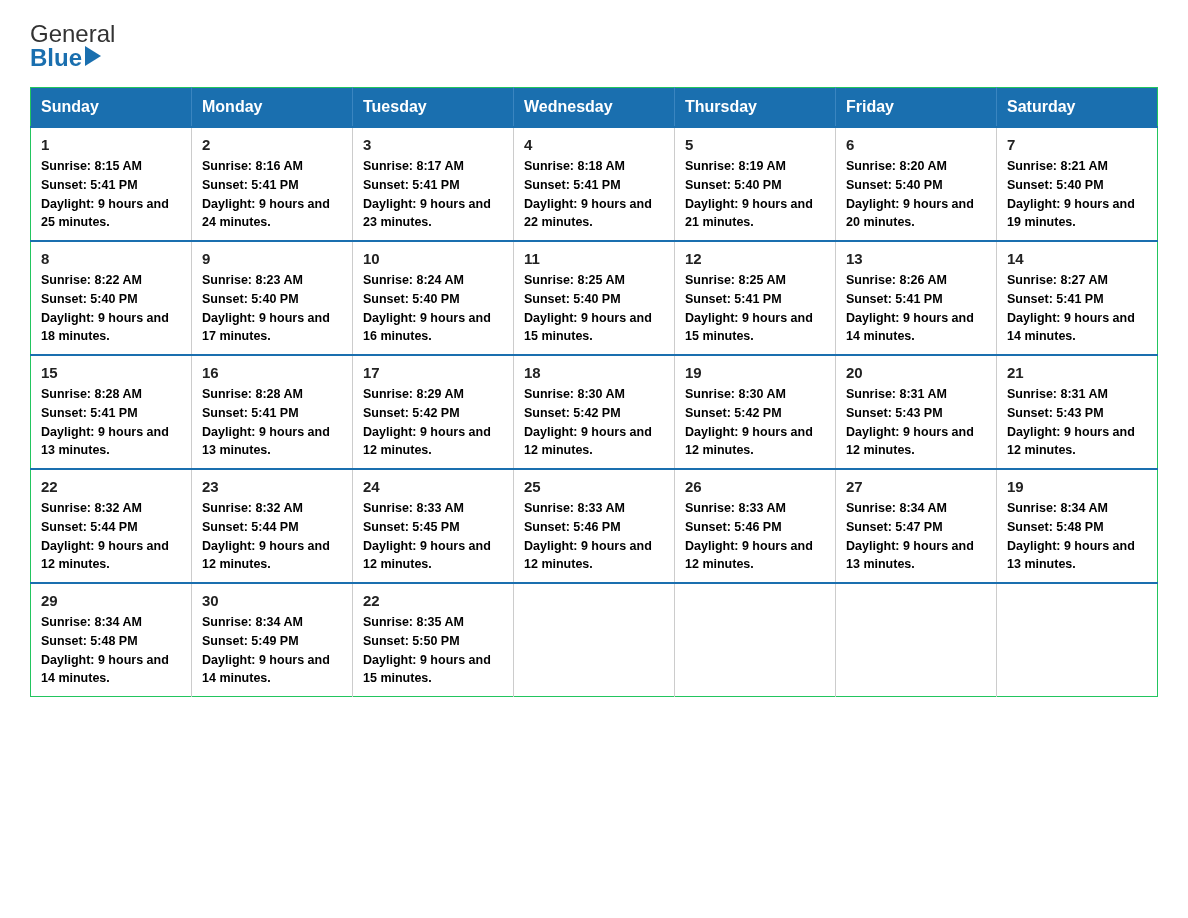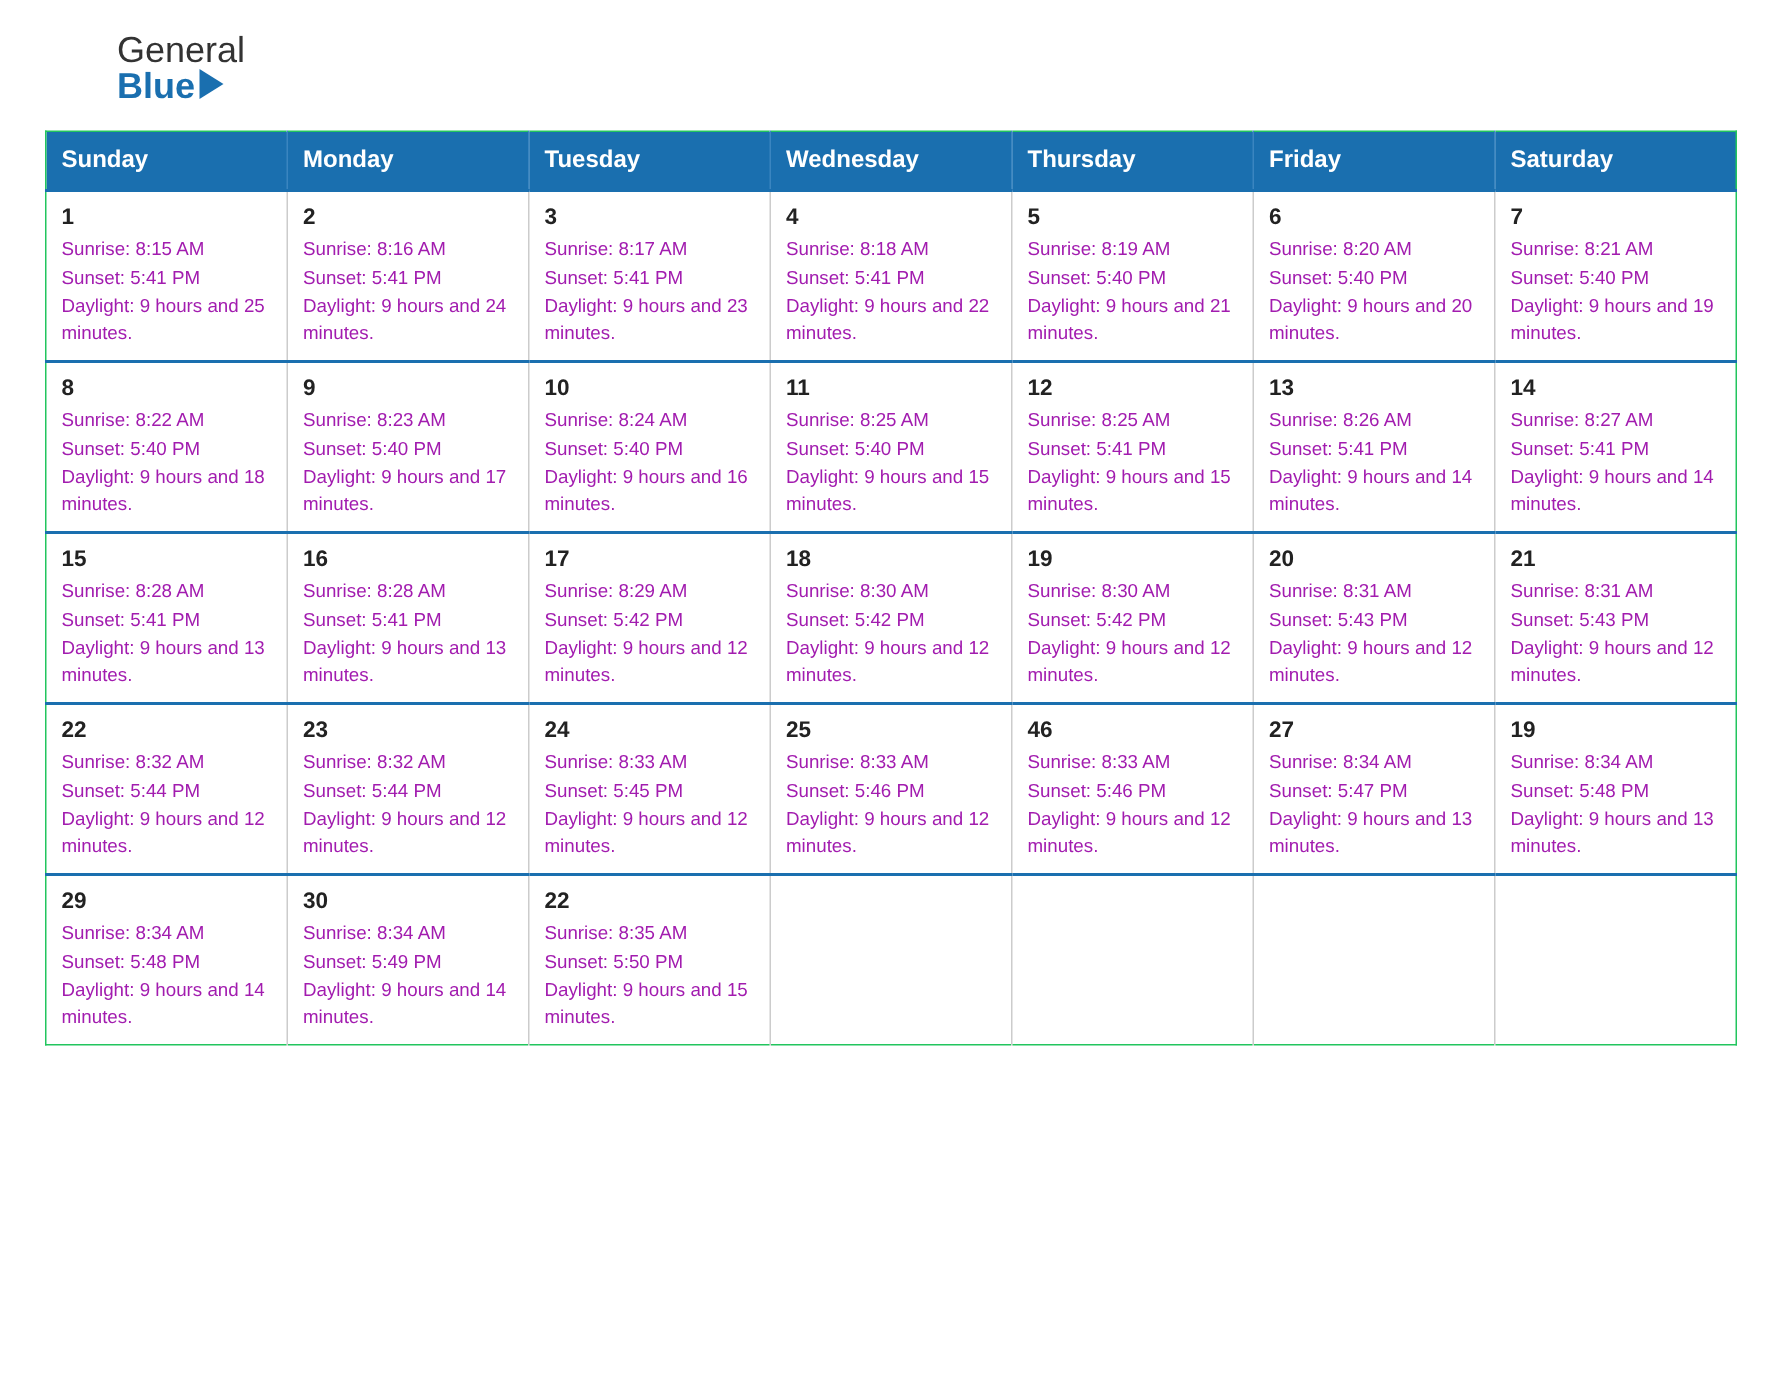--- a/index.html
+++ b/index.html
@@ -13,21 +13,20 @@
     .header {
       display: flex;
       justify-content: space-between;
       align-items: flex-start;
       margin-bottom: 16px;
     }
     .logo {
       display: flex;
       align-items: flex-end;
       gap: 4px;
-      margin-left: 48px;
     }
     .title-block {
       text-align: right;
     }
     .title-block h1 {
       font-size: 52px;
       font-weight: bold;
       color: #222;
       line-height: 1.1;
     }
@@ -70,22 +69,23 @@
     }
     .day-num {
       font-size: 15px;
       font-weight: bold;
       color: #222;
       display: block;
       margin-bottom: 4px;
     }
     .day-info {
       font-size: 12.5px;
-      color: #a21caf;
+      color: #000000;
       line-height: 1.5;
+      font-weight: bold;
     }
     .empty-cell {
       background: #fff;
     }
   </style>
 </head>
 <body>
 
 <div class="header">
   <div class="logo">
@@ -317,21 +317,21 @@
       </td>
         <td>
         <span class="day-num">25</span>
         <div class="day-info">
           Sunrise: 8:33 AM<br>
           Sunset: 5:46 PM<br>
           Daylight: 9 hours and 12 minutes.
         </div>
       </td>
         <td>
-        <span class="day-num">46</span>
+        <span class="day-num">26</span>
         <div class="day-info">
           Sunrise: 8:33 AM<br>
           Sunset: 5:46 PM<br>
           Daylight: 9 hours and 12 minutes.
         </div>
       </td>
         <td>
         <span class="day-num">27</span>
         <div class="day-info">
           Sunrise: 8:34 AM<br>

